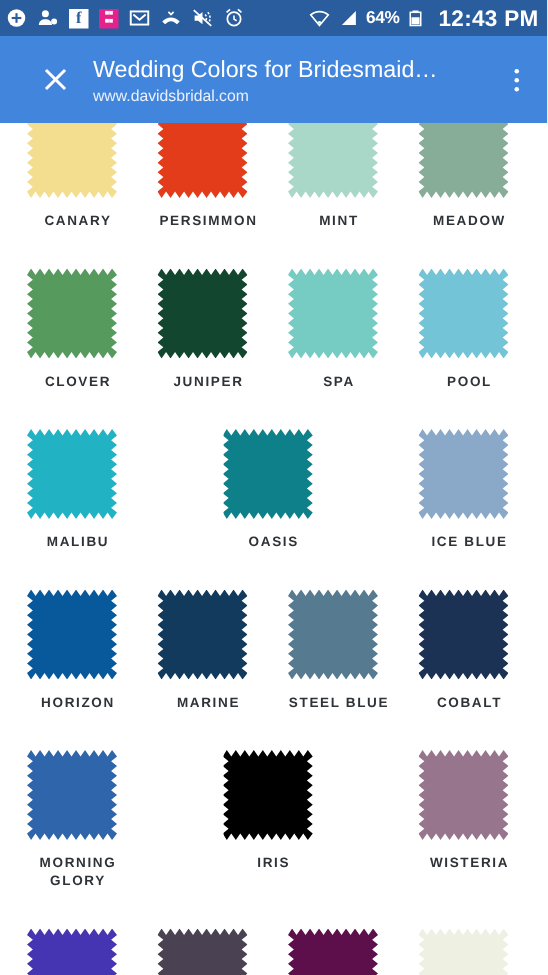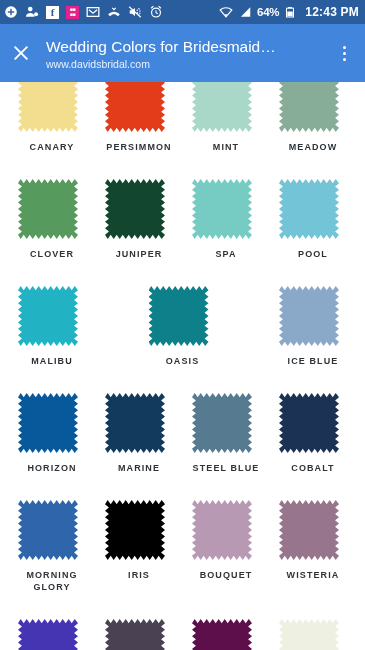--- a/index.html
+++ b/index.html
@@ -16,37 +16,37 @@
     height:24px; background:#2a5d9e;
     display:flex; align-items:center;
     padding:0 6px 0 4px; color:#ffffff;
     font-size:12px; font-weight:bold;
   }
   .sb-left { display:flex; align-items:center; gap:7px; flex:1; }
   .sb-right { display:flex; align-items:center; gap:5px; }
   .sb-icon { width:14px; height:14px; display:block; }
   .sb-icon svg { display:block; }
   .sb-batt-text { font-size:11.5px; letter-spacing:-.2px; }
-  .sb-time { font-size:12px; letter-spacing:.2px; margin-left:2px; }
+  .sb-time { font-size:15px; letter-spacing:.2px; margin-left:2px; }
   .fb-ico {
     width:13px;height:13px;background:#fff;color:#2a5d9e;
     font-size:11px;font-weight:bold;line-height:13px;text-align:center;
     font-family:"Liberation Serif", serif;
   }
   .pink-ico {
     width:13px;height:13px;background:#e6218c;
     display:flex;flex-direction:column;justify-content:center;align-items:center;
     font-size:5px;line-height:5px;color:#fff;font-weight:bold;letter-spacing:-.3px;
   }
 
   
   .cct {
     height:58px; background:#4285dd;
     display:flex; align-items:center;
-    padding:0 8px 0 6px; color:#fff;
+    padding:0 8px 0 22px; color:#fff;
   }
   .cct-close { width:30px; height:30px; flex:0 0 30px; position:relative; cursor:pointer; }
   .cct-close::before, .cct-close::after {
     content:""; position:absolute; left:6px; top:14px;
     width:18px; height:2px; background:#fff;
   }
   .cct-close::before { transform:rotate(45deg); }
   .cct-close::after  { transform:rotate(-45deg); }
   .cct-text { flex:1; min-width:0; margin-left:10px; padding-top:2px; }
   .cct-title {
@@ -283,24 +283,20 @@
         <div class="row">
           <div class="cell">
             <div class="swatch" style="background: rgb(47, 102, 171);"></div>
             <div class="label">MORNING GLORY</div>
           </div>
           <div class="cell">
             <div class="swatch" style="background: rgb(0, 0, 0);"></div>
             <div class="label">IRIS</div>
           </div>
           <div class="cell">
-            <div class="swatch" style="background: rgb(183, 153, 180);"></div>
-            <div class="label">BOUQUET</div>
-          </div>
-          <div class="cell">
             <div class="swatch" style="background: rgb(151, 117, 140);"></div>
             <div class="label">WISTERIA</div>
           </div>
         </div>
         <div class="row-spacer"></div>
         <div class="row">
           <div class="cell">
             <div class="swatch" style="background: rgb(69, 53, 178);"></div>
             <div class="label"></div>
           </div>

